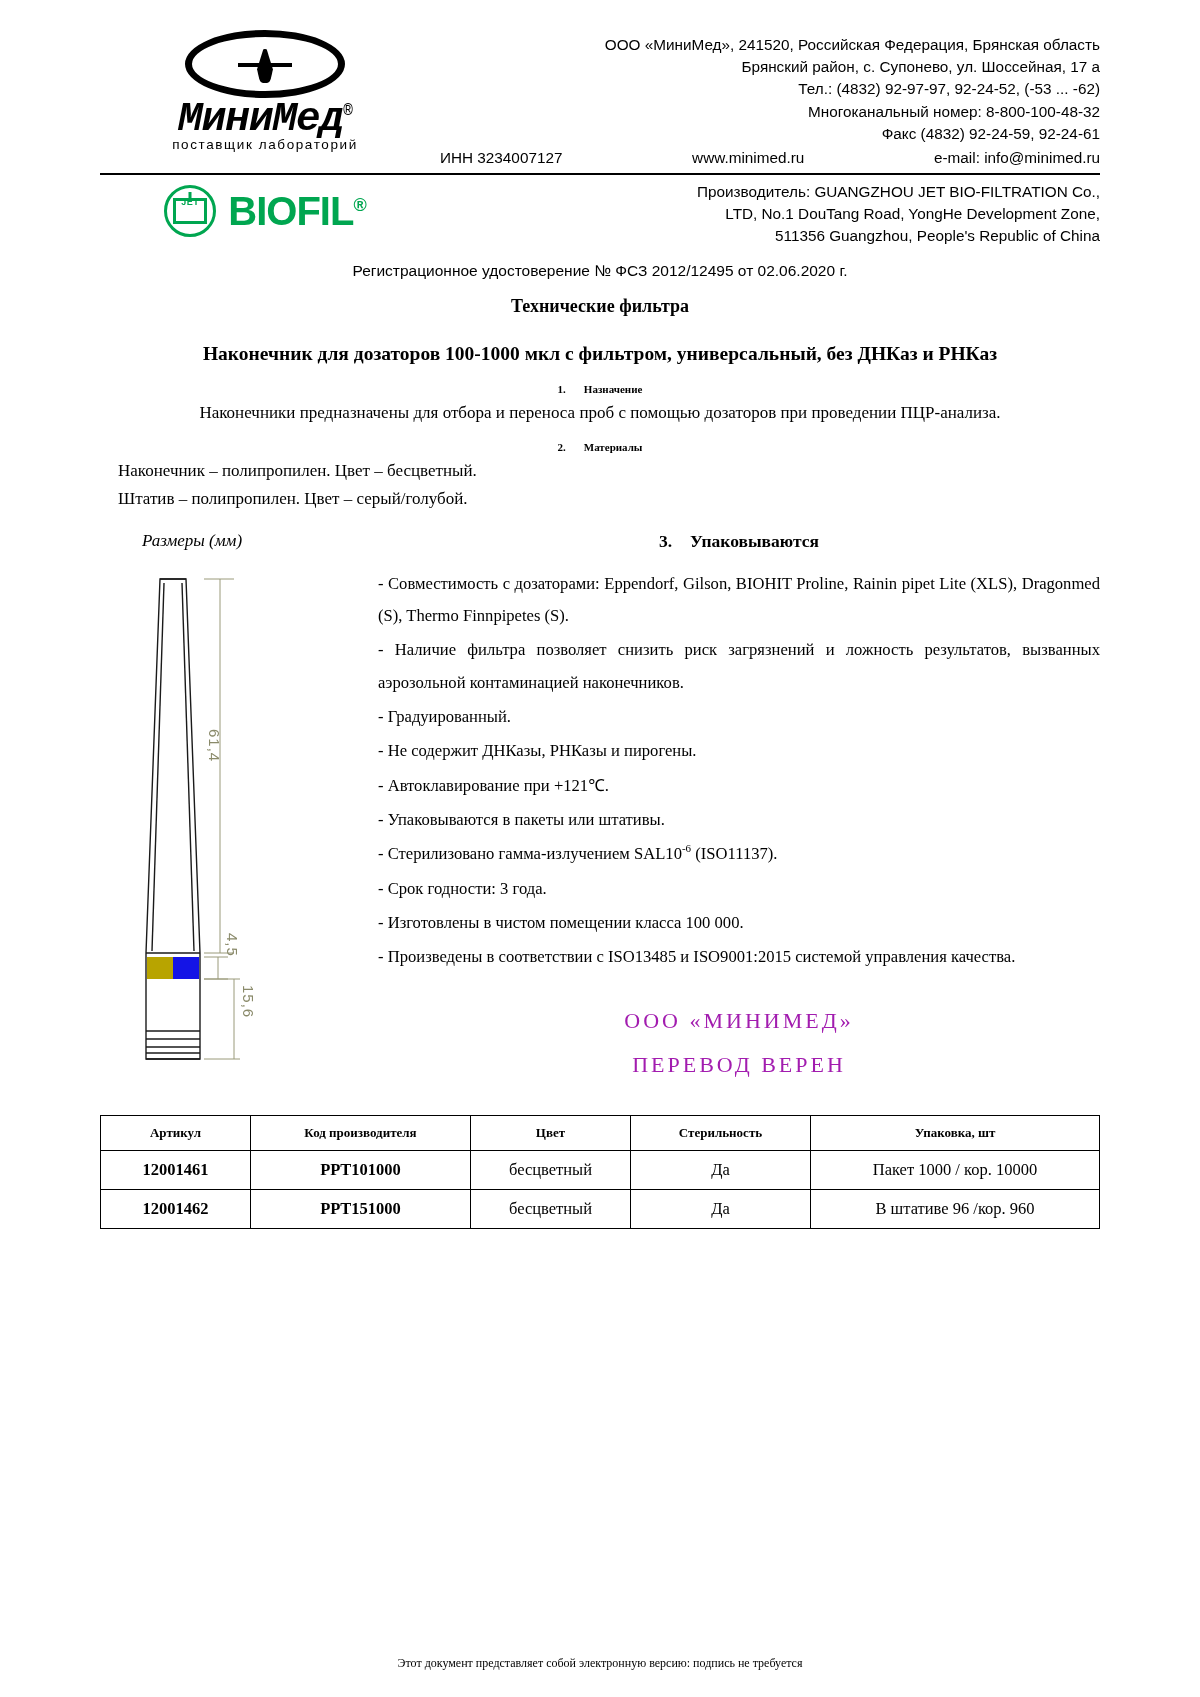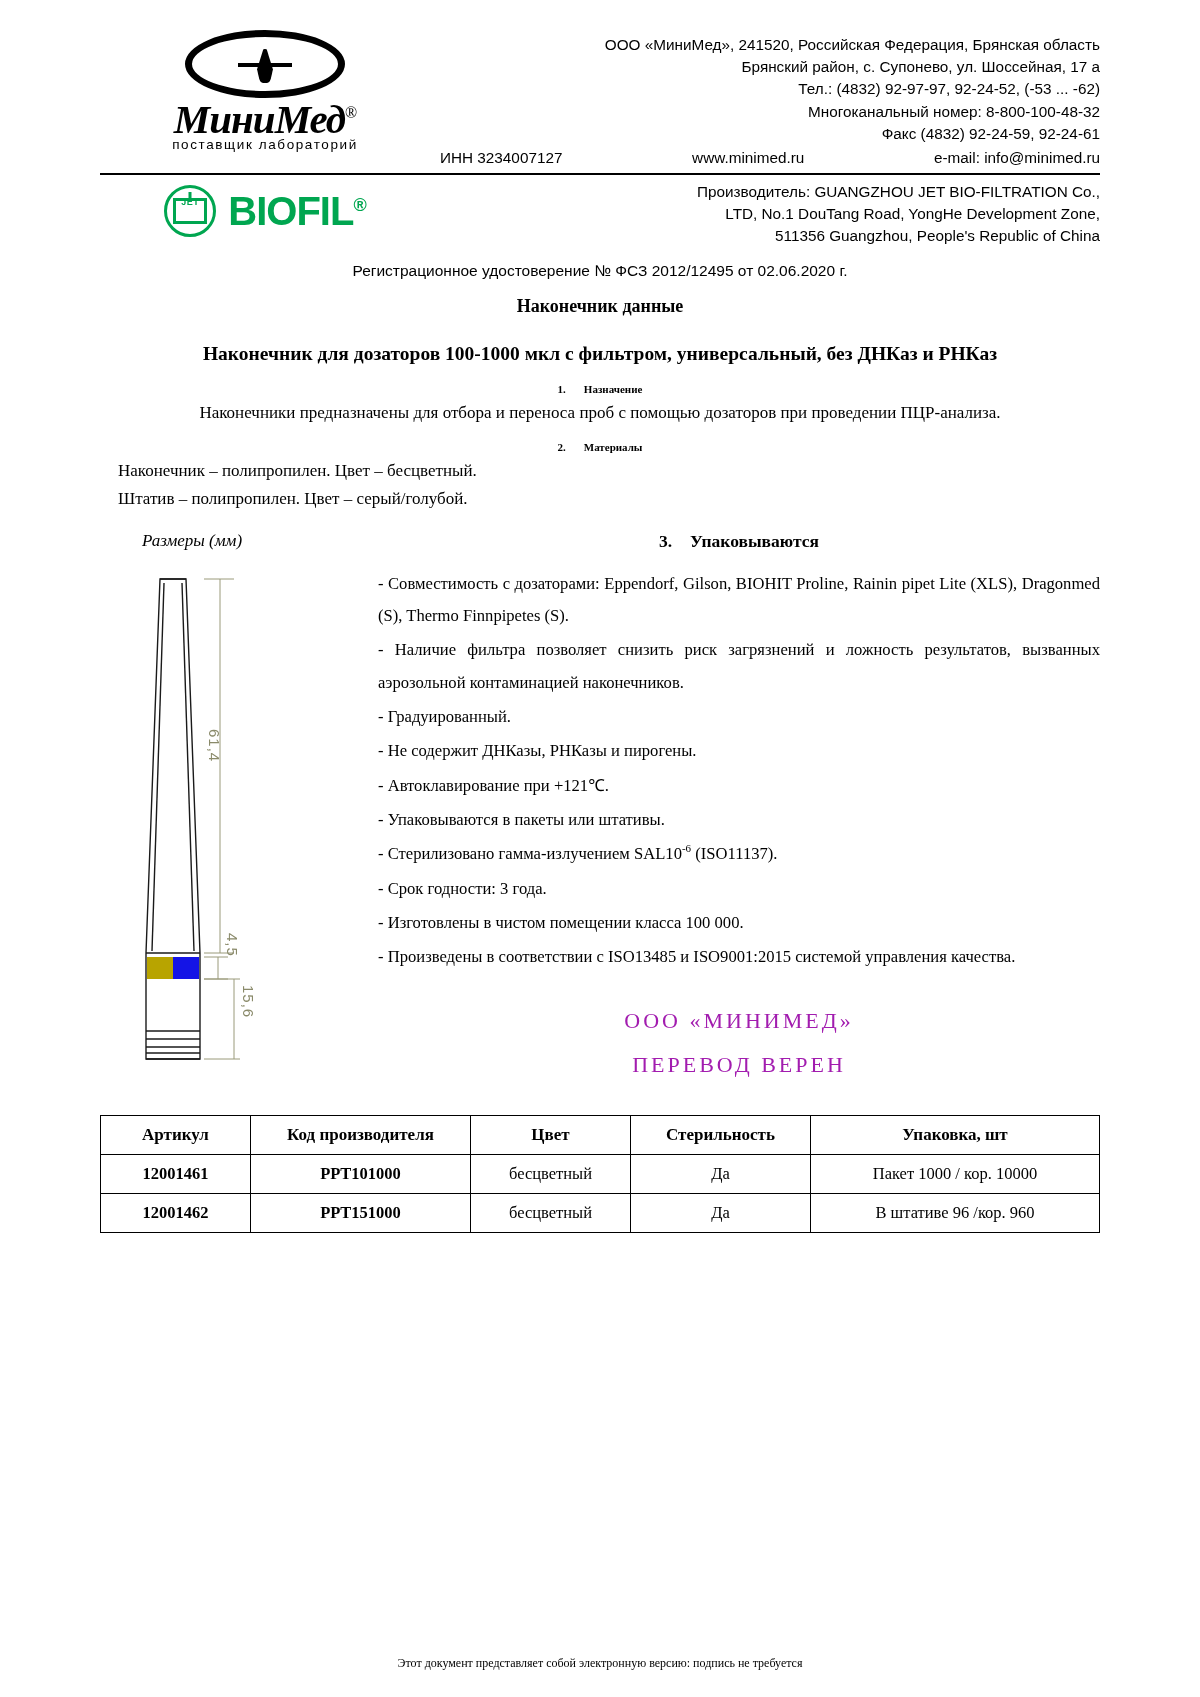--- a/index.html
+++ b/index.html
@@ -64,21 +64,21 @@
     content: "";
     position: absolute;
     left: 50%;
     top: 26px;
     transform: translateX(-50%);
     width: 54px;
     height: 4px;
     background: #000;
   }
   .mm-word {
-    font-family: Liberation Serif, serif;
+    font-family: Liberation Mono, monospace;
     font-size: 41px;
     font-weight: bold;
     font-style: italic;
     letter-spacing: -1px;
     line-height: 0.95;
     position: relative;
     display: inline-block;
   }
   .mm-reg {
     font-size: 16px;
@@ -286,21 +286,21 @@
     margin: 34px 100px 0 100px;
     border-collapse: collapse;
     font-size: 16.5px;
   }
   table.specs th, table.specs td {
     border: 1.4px solid #000;
     padding: 9px 6px;
     text-align: center;
     vertical-align: middle;
   }
-  table.specs th { font-weight: bold; font-size: 17px; }
+  table.specs th { font-weight: bold; font-size: 13px; }
   table.specs td.bold { font-weight: bold; }
 
   .footer-note {
     position: absolute;
     left: 0;
     right: 0;
     bottom: 52px;
     text-align: center;
     font-size: 12px;
   }
@@ -350,21 +350,21 @@
         <div>Производитель: GUANGZHOU JET BIO-FILTRATION Co.,</div>
         <div>LTD, No.1 DouTang Road, YongHe Development Zone,</div>
         <div>511356 Guangzhou, People's Republic of China</div>
       </div>
     </div>
 
     <div class="reg-cert">Регистрационное удостоверение № ФСЗ 2012/12495 от 02.06.2020 г.</div>
   </div>
 
   <div class="doc-body">
-    <h1 class="tech">Наконечник данные</h1>
+    <h1 class="tech">Технические фильтра</h1>
     <h2 class="product">Наконечник для дозаторов 100-1000 мкл с фильтром, универсальный, без ДНКаз и РНКаз</h2>
 
     <div class="sect-head">
       <span class="num">1.</span><span>Назначение</span>
     </div>
     <div class="para">Наконечники предназначены для отбора и переноса проб с помощью дозаторов при проведении ПЦР-анализа.</div>
 
     <div class="sect-head">
       <span class="num">2.</span><span>Материалы</span>
     </div>

